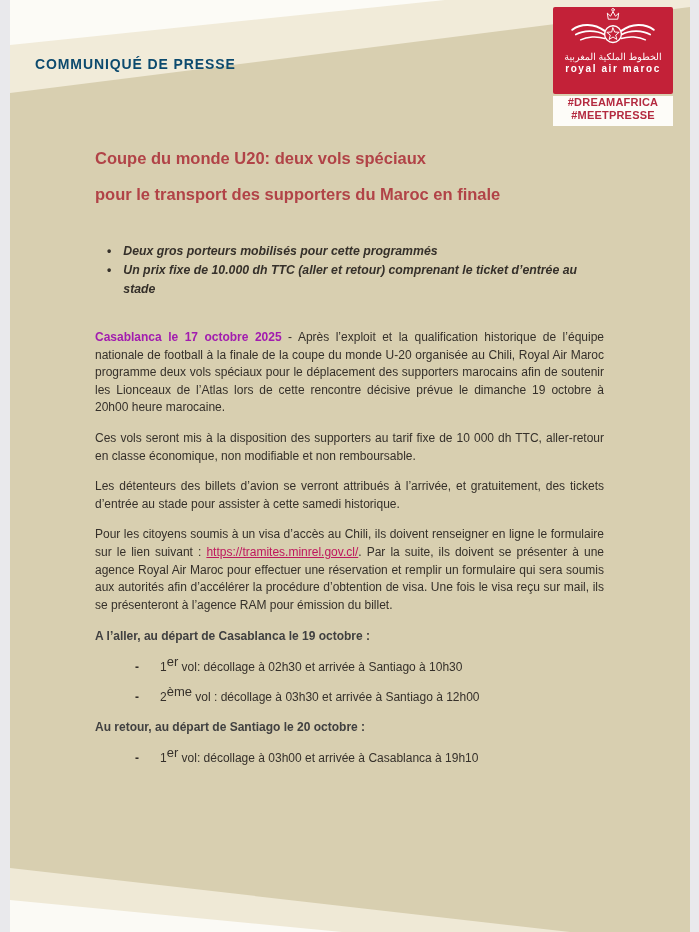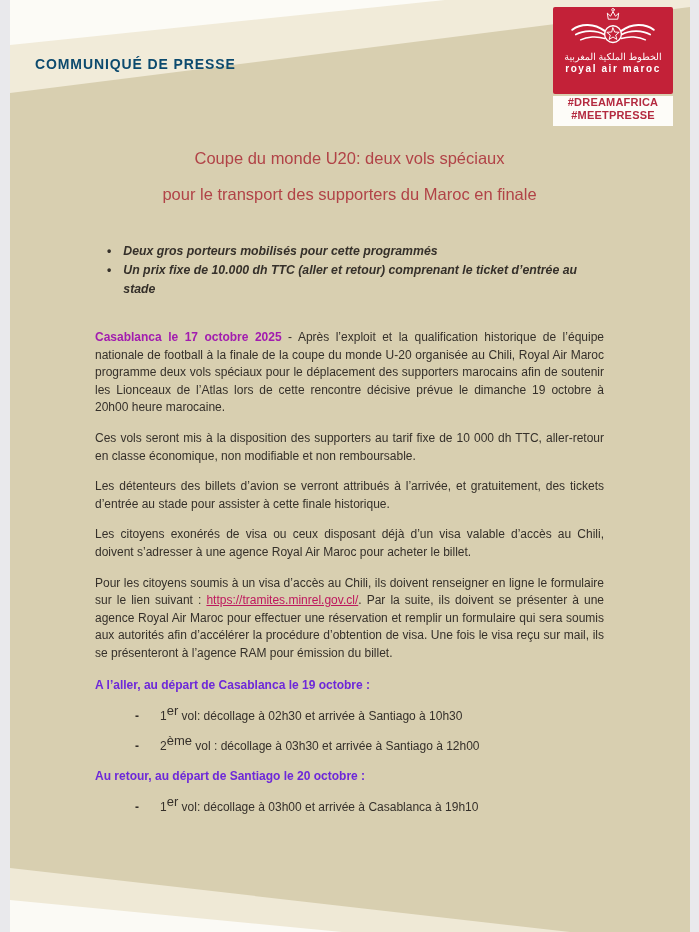--- a/index.html
+++ b/index.html
@@ -56,21 +56,21 @@
     position: absolute; left: 543px; top: 96px;
     width: 120px; background: #fdfcf8;
     text-align: center; padding: 0 0 5px;
     color: #b42a40; font-size: 11px; line-height: 12.5px;
     font-weight: 600; letter-spacing: 0.2px;
   }
   .hashtags .hvy { font-weight: 800; }
 
   .content { position: absolute; left: 85px; top: 148px; width: 509px; }
 
-  .title { text-align: center; color: #b14347; font-weight: normal; font-size: 16.5px; line-height: 20px; }
+  .title { text-align: left; color: #b14347; font-weight: bold; font-size: 16.5px; line-height: 20px; }
   .title .t2 { margin-top: 16px; }
 
   .highlights { margin-top: 38px; padding-left: 12px; }
   .hl-row {
     display: flex; gap: 12px;
     font-style: italic; font-weight: bold;
     font-size: 12.3px; line-height: 19px;
     color: #35302a;
   }
   .hl-dot { font-style: normal; }
@@ -82,21 +82,21 @@
     color: #35302a;
   }
   .p-first { margin-top: 30px; }
   .para b { color: #a21caf; }
 
   .link { color: #be185d; text-decoration: underline; cursor: pointer; }
 
   .sched-head {
     margin-top: 14px;
     font-weight: bold; font-size: 12px; line-height: 17px;
-    color: #6d28d9;
+    color: #404040;
   }
   .flight {
     display: flex; margin-top: 14px; padding-left: 40px;
     font-size: 12px; line-height: 16px; color: #35302a;
   }
   .flight .dash { width: 25px; font-weight: bold; }
   .flight sup { font-size: 13px; line-height: 0; }
 </style>
 </head>
 <body>
@@ -155,23 +155,22 @@
           <span class="hl-dot">•</span>
           <span>Un prix fixe de 10.000 dh TTC (aller et retour) comprenant le ticket d’entrée au stade</span>
         </div>
       </div>
 
       <p class="para p-first"><b>Casablanca le 17 octobre 2025</b><span> - Après l’exploit et la qualification historique de l’équipe nationale de football à la finale de la coupe du monde U-20 organisée au Chili, Royal Air Maroc programme deux vols spéciaux pour le déplacement des supporters marocains afin de soutenir les Lionceaux de l’Atlas lors de cette rencontre décisive prévue le dimanche 19 octobre à 20h00 heure marocaine.</span></p>
 
 
       <p class="para">Ces vols seront mis à la disposition des supporters au tarif fixe de 10 000 dh TTC, aller-retour en classe économique, non modifiable et non remboursable.</p>
 
-      <p class="para">Les détenteurs des billets d’avion se verront attribués à l’arrivée, et gratuitement, des tickets d’entrée au stade pour assister à cette finale historique.</p>
+      <p class="para">Les détenteurs des billets d’avion se verront attribués à l’arrivée, et gratuitement, des tickets d’entrée au stade pour assister à cette samedi historique.</p>
 
-      <p class="para">Les citoyens exonérés de visa ou ceux disposant déjà d’un visa valable d’accès au Chili, doivent s’adresser à une agence Royal Air Maroc pour acheter le billet.</p>
 
       <p class="para"><span>Pour les citoyens soumis à un visa d’accès au Chili, ils doivent renseigner en ligne le formulaire sur le lien suivant : </span><a class="link">https://tramites.minrel.gov.cl/</a><span>. Par la suite, ils doivent se présenter à une agence Royal Air Maroc pour effectuer une réservation et remplir un formulaire qui sera soumis aux autorités afin d’accélérer la procédure d’obtention de visa. Une fois le visa reçu sur mail, ils se présenteront à l’agence RAM pour émission du billet.</span></p>
 
 
 
       <div class="sched-head">A l’aller, au départ de Casablanca le 19 octobre :</div>
 
       <div class="flight">
         <span class="dash">-</span>
         <span class="ftext"><span>1</span><sup>er</sup><span> vol: décollage à 02h30 et arrivée à Santiago à 10h30</span></span>

